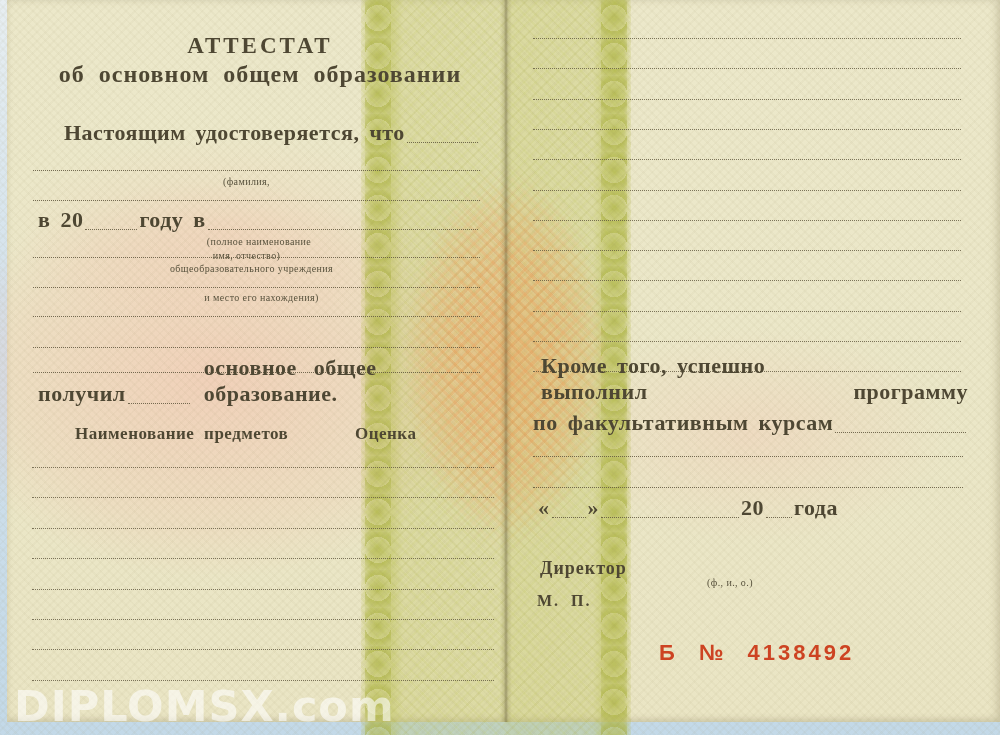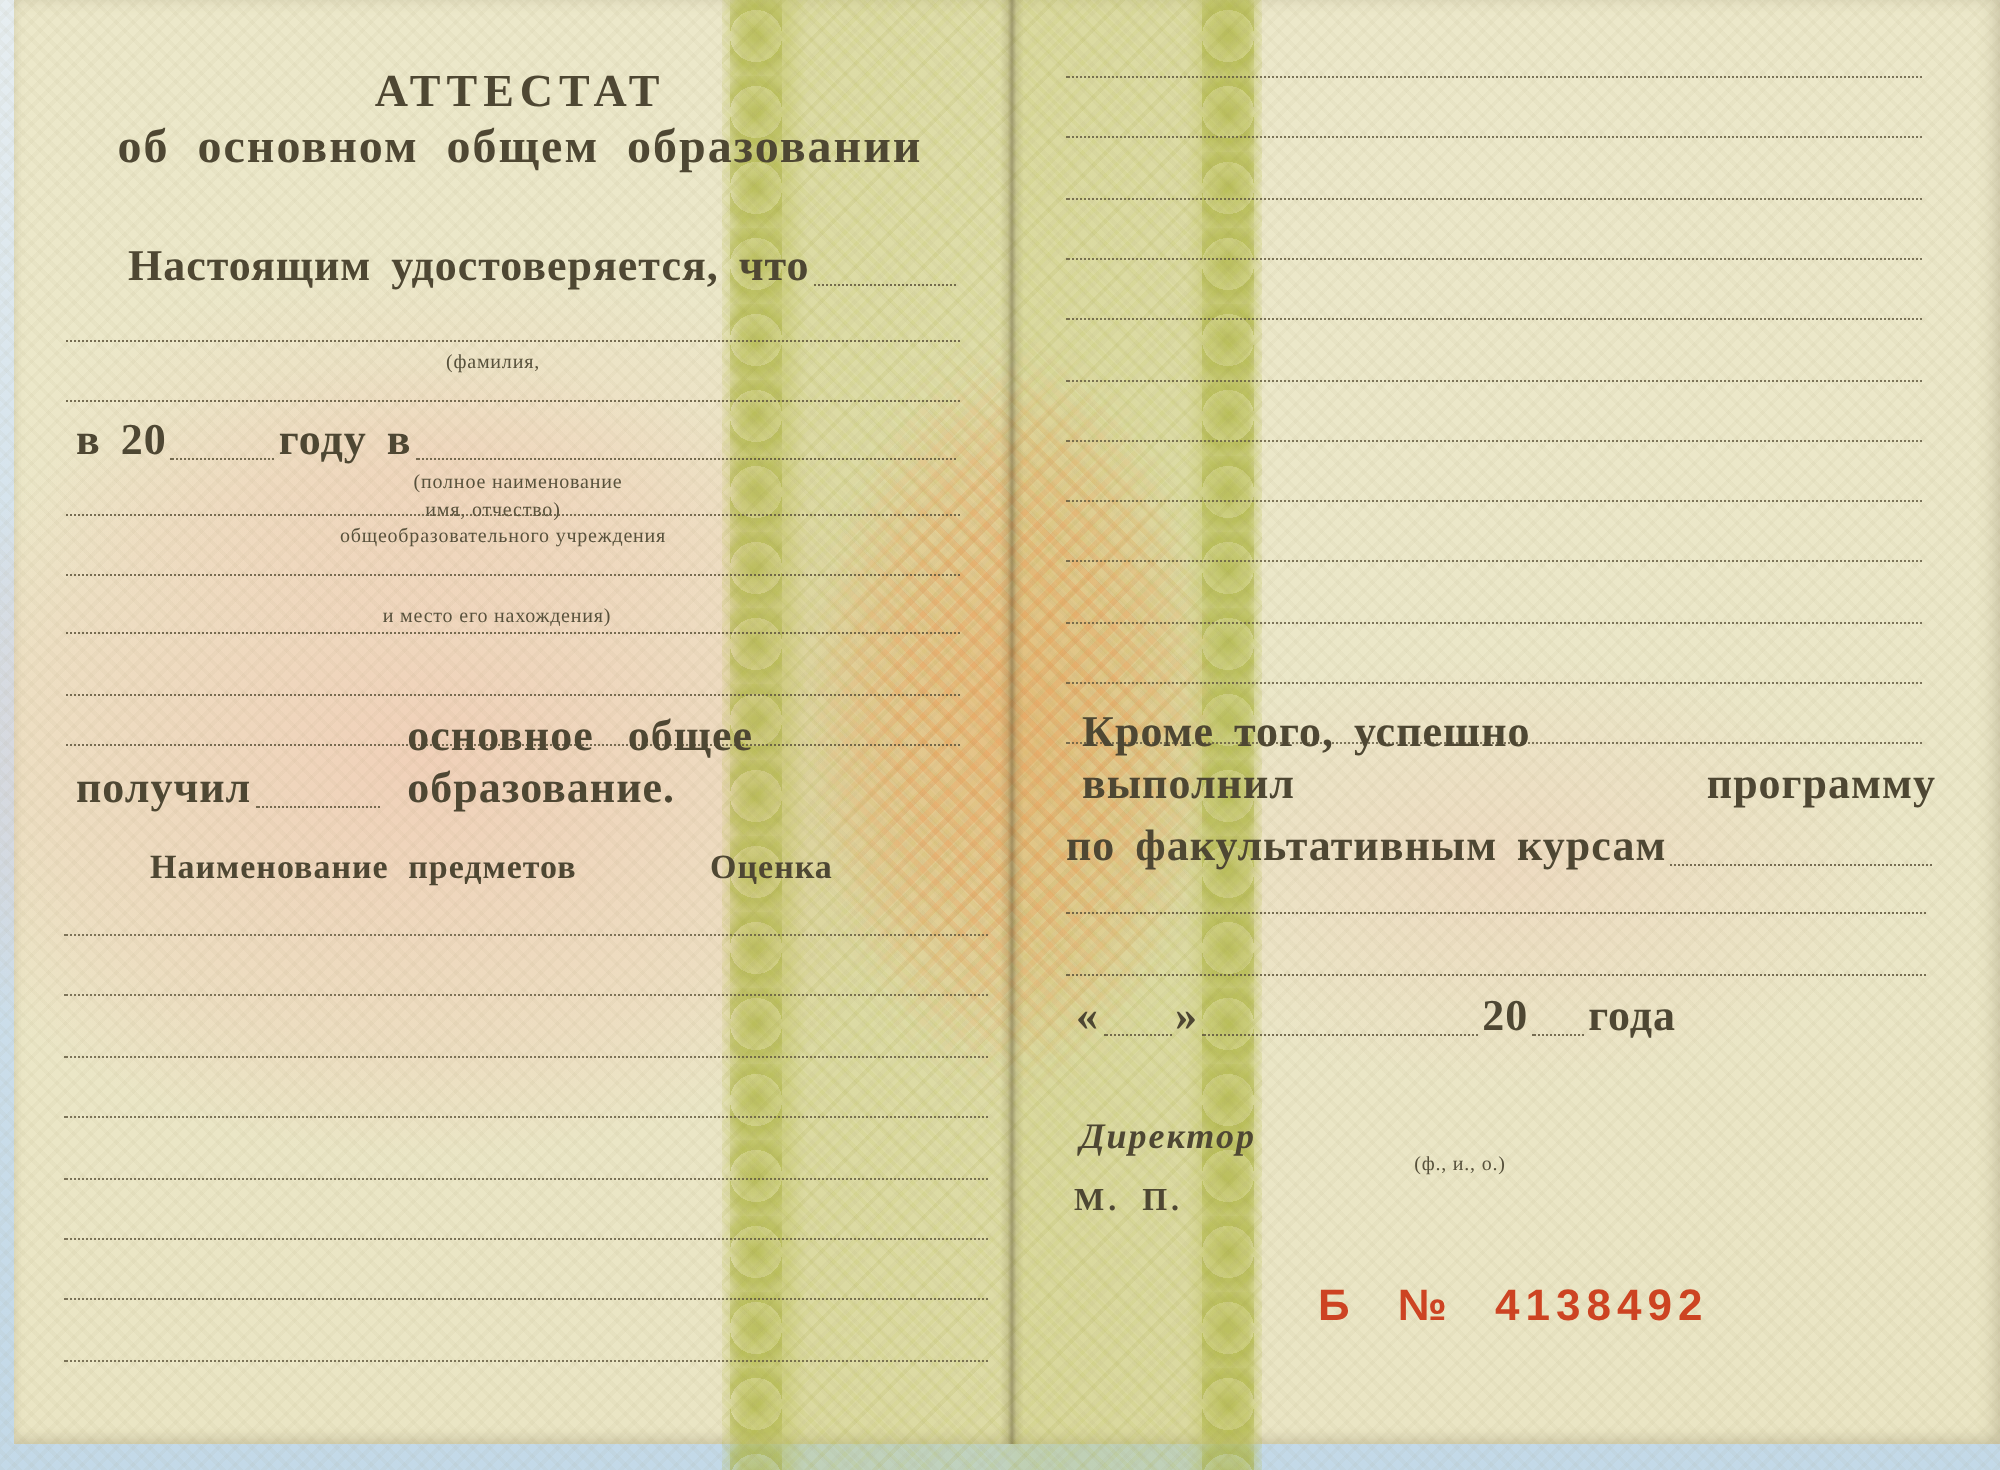--- a/index.html
+++ b/index.html
@@ -72,21 +72,21 @@
   .title2 { font-size:24px; letter-spacing:1px; word-spacing:7px; text-align:center; }
   .caption { position:absolute; color:#57513c; font-weight:400; font-size:10px; letter-spacing:0.4px; text-align:center; white-space:nowrap; }
   .hline { position:absolute; height:0; border-bottom:1.7px dotted rgba(96,87,62,0.85); }
   .row { position:absolute; display:flex; align-items:flex-end; color:#4e4733; font-weight:700; font-size:22px; letter-spacing:0.5px; word-spacing:4px; }
   .row .dots { border-bottom:1.7px dotted rgba(96,87,62,0.85); margin:0 2px 3px 2px; height:0; }
   .dots.grow { flex:1 1 auto; }
   .ruled { position:absolute; top:0; bottom:0; }
   .ruled-line { position:absolute; left:0; right:0; height:0; border-bottom:1.7px dotted rgba(96,87,62,0.8); }
   .serial { position:absolute; font-family:Liberation Sans, sans-serif; font-weight:700;
             color:#cd4322; font-size:22px; letter-spacing:3px; word-spacing:12px; white-space:nowrap; }
-  .director { font-style:italic; font-size:18px; letter-spacing:1px; }
+  .director { font-size:18px; letter-spacing:1px; }
   .mp { font-size:16px; letter-spacing:2px; font-weight:700; }
   .watermark {
     position:absolute; left:14px; top:681px;
     font-family:"DejaVu Sans", sans-serif; font-weight:700; font-size:43px; letter-spacing:1px;
     color:rgba(255,255,255,0.58); white-space:nowrap; z-index:9;
   }
   .content { position:absolute; inset:0; z-index:5; }
 </style>
 </head>
 <body>
@@ -128,21 +128,21 @@
         <span class="dots" style="flex:0 0 52px;"></span>
         <span>году в</span>
         <span class="dots grow"></span>
       </div>
       <div class="caption" style="left:38px; top:236px; width:442px;">(полное наименование</div>
 
       <div class="hline" style="left:33px; top:257px; width:447px;"></div>
       <div class="caption" style="left:28px; top:263px; width:447px;">общеобразовательного учреждения</div>
 
       <div class="hline" style="left:33px; top:287px; width:447px;"></div>
-      <div class="caption" style="left:25px; top:292px; width:447px;margin-top:11px;">и место его нахождения)</div>
+      <div class="caption" style="left:38px; top:292px; width:447px;">и место его нахождения)</div>
 
       <div class="hline" style="left:33px; top:316px; width:447px;"></div>
       <div class="hline" style="left:33px; top:347px; width:447px;"></div>
       <div class="hline" style="left:33px; top:372px; width:447px;"></div>
 
       <div class="row" style="left:38px; top:387px; width:430px; height:20px;">
         <span>получил</span>
         <span class="dots" style="flex:0 0 62px;"></span>
         <span style="margin-left:12px; word-spacing:11px;">основное общее образование.</span>
       </div>
@@ -202,13 +202,14 @@
       </div>
 
       <div class="txt director" style="left:540px; top:558px;">Директор</div>
       <div class="caption" style="left:695px; top:577px; width:70px;text-align:center;">(ф., и., о.)</div>
       <div class="txt mp" style="left:537px; top:592px;">М. П.</div>
 
       <div class="serial" style="left:659px; top:640px;">Б № 4138492</div>
     </div>
   </div>
 
+  <div class="watermark">DIPLOMSX.com</div>
 </div>
 
 </body></html>

